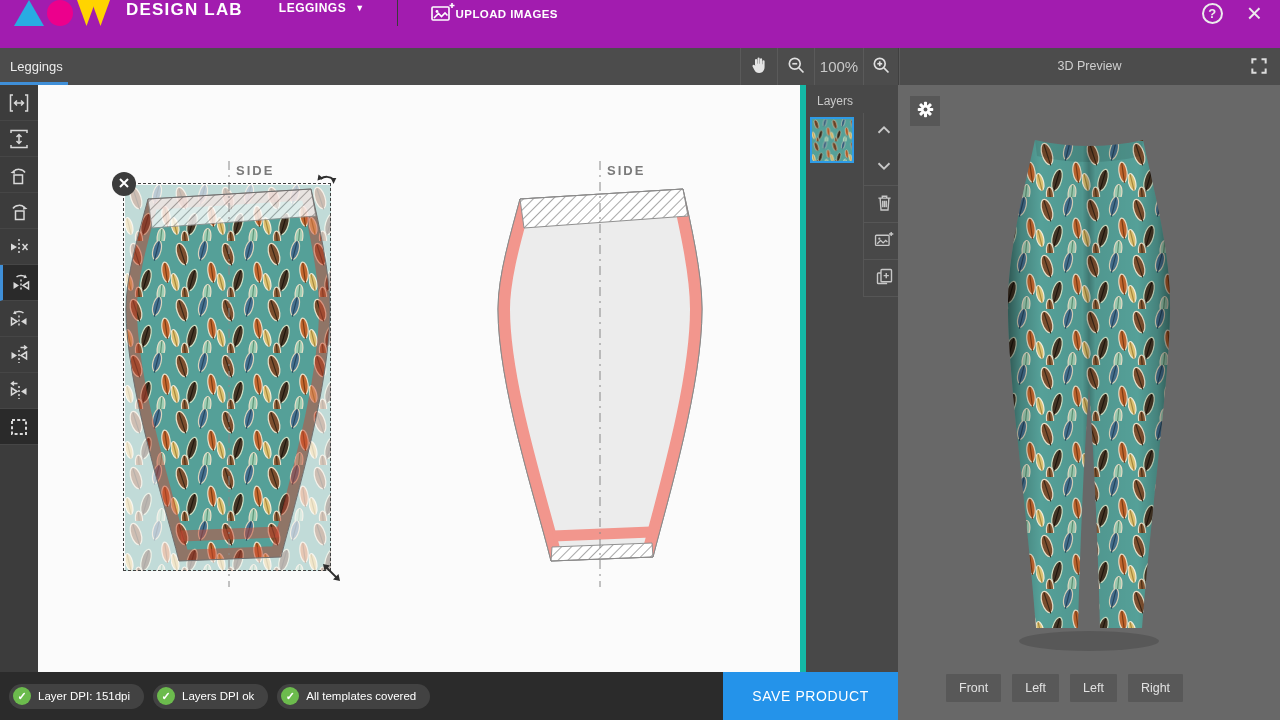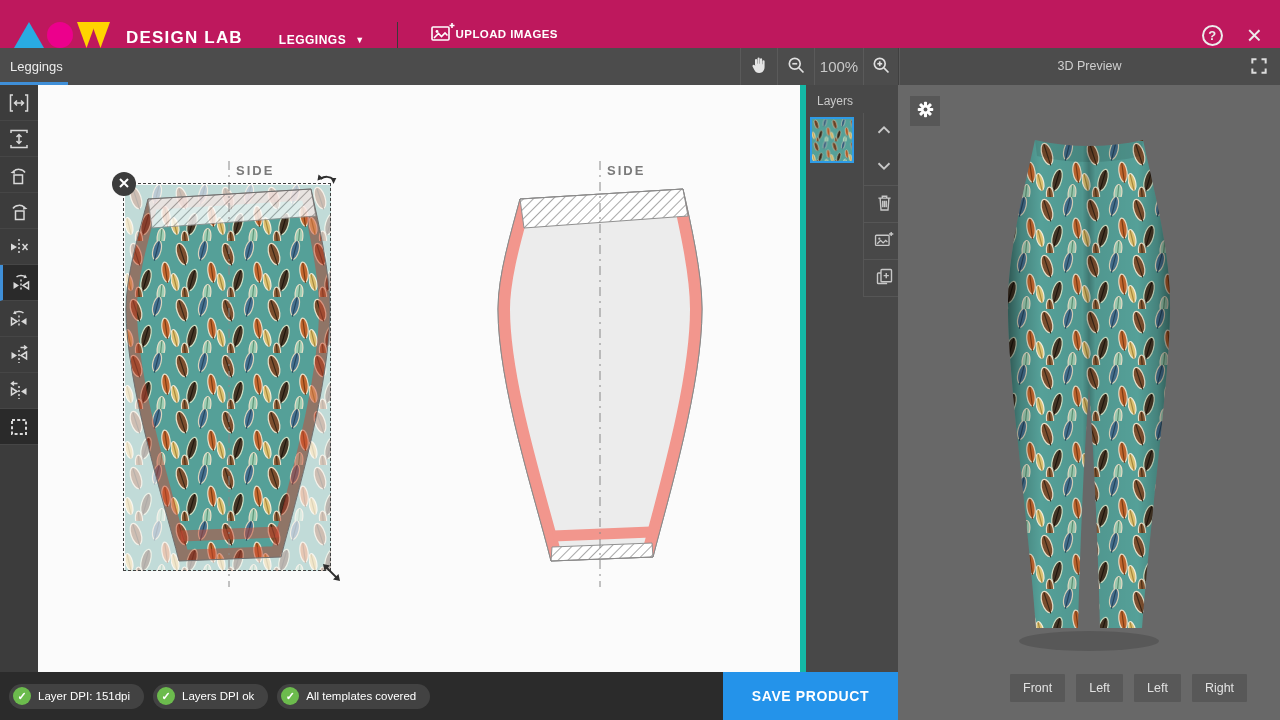--- a/index.html
+++ b/index.html
@@ -2,22 +2,22 @@
 <html><head>
 <meta charset="utf-8">
 <style>
   html,body{margin:0;padding:0}
   body{width:1280px;height:720px;position:relative;overflow:hidden;
        background:#686868;font-family:"Liberation Sans",sans-serif;
        -webkit-font-smoothing:antialiased}
   button{font-family:"Liberation Sans",sans-serif;cursor:pointer}
 
   
-  .topbar{position:absolute;left:0;top:0;width:1280px;height:48px;background:#be185d;
-          display:flex;align-items:flex-end;z-index:30}
+  .topbar{position:absolute;left:0;top:0;width:1280px;height:48px;background:#a21caf;
+          display:flex;align-items:flex-start;z-index:30}
   .logo{display:flex;align-items:center;margin-left:14px}
   .logo-tri{width:30px;height:26px;background:#29abe2;clip-path:polygon(50% 0,100% 100%,0 100%)}
   .logo-circle{width:26px;height:26px;border-radius:50%;background:#ec008c;margin-left:3px}
   .logo-w{display:flex;margin-left:4px}
   .logo-w i{display:block;width:19px;height:26px;background:#ffd400;clip-path:polygon(0 0,100% 0,50% 100%)}
   .logo-w i+i{margin-left:-5px}
   .app-title{color:#fff;font-size:17px;font-weight:bold;letter-spacing:1.2px;margin-left:16px}
   .product-dd{display:flex;align-items:center;gap:9px;color:#fff;font-size:12px;font-weight:bold;
               letter-spacing:.5px;margin-left:30px;background:none;border:none}
   .product-dd .caret{font-size:9px;line-height:1}
@@ -75,33 +75,33 @@
   .layer-col{position:absolute;left:57px;top:28px;width:40px;border-left:1px solid #565656;
              display:flex;flex-direction:column}
   .lc-btn{height:36px;background:none;border:none;padding:0}
   .lc-sep{height:1px;background:#565656;margin:0}
 
   
   .preview-panel{position:absolute;left:898px;top:85px;width:382px;height:635px;background:#686868}
   .gear-btn{position:absolute;left:12px;top:11px;width:30px;height:30px;background:#575757;border:none;
             padding:0;display:flex;align-items:center;justify-content:center;z-index:5}
   .preview3d{position:absolute;left:0;top:0;width:382px;height:635px}
-  .view-row{position:absolute;left:0;top:589px;width:382px;display:flex;gap:11px;padding-left:112px;box-sizing:border-box}
+  .view-row{position:absolute;left:0;top:589px;width:382px;display:flex;gap:11px;padding-left:48px;box-sizing:border-box}
   .view-btn{height:28px;background:#585858;border:none;color:#e2e2e2;font-size:12.5px;padding:0 13px;border-radius:1px}
 
   
   .bottombar{position:absolute;left:0;top:672px;width:898px;height:48px;background:#2b2b2b;
              display:flex;align-items:center;z-index:25}
   .pill{display:flex;align-items:center;gap:7px;background:#424242;border-radius:13px;height:25px;
         padding:0 14px 0 4px;margin-left:9px}
   .pill .chk{width:18px;height:18px;border-radius:50%;background:#6cbb4d;color:#fff;font-size:11px;
              display:flex;align-items:center;justify-content:center;font-weight:bold}
   .pill .txt{color:#fff;font-size:11.5px;font-weight:normal;white-space:nowrap}
   .save-btn{margin-left:auto;width:175px;height:48px;background:#2493ea;border:none;color:#fff;
-            font-size:14px;font-weight:bold;letter-spacing:.6px}
+            font-size:14px;font-weight:normal;letter-spacing:.6px}
 
   .hiddendefs{position:absolute;width:0;height:0;overflow:hidden}
 </style>
 </head>
 <body>
 
 <svg class="hiddendefs" aria-hidden="true">
   <defs>
     <pattern id="featherPat" width="46" height="56" patternUnits="userSpaceOnUse">
       <rect width="46" height="56" fill="#55a098"></rect>

